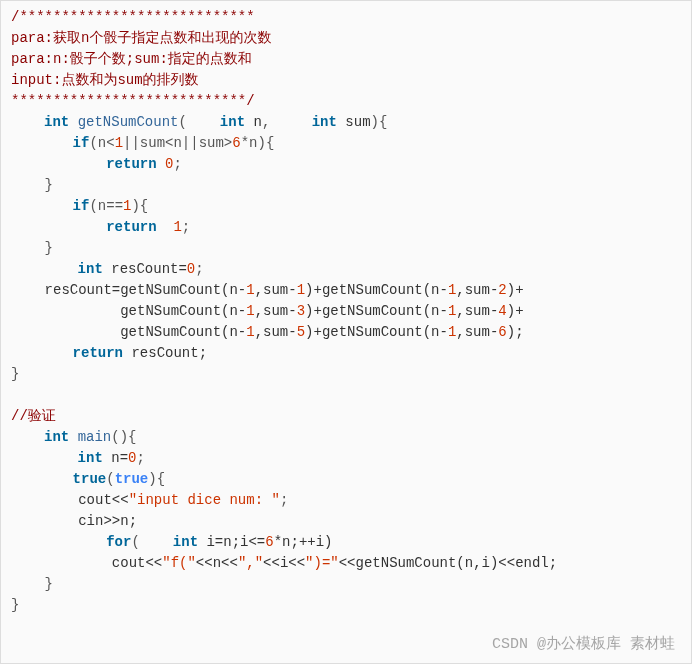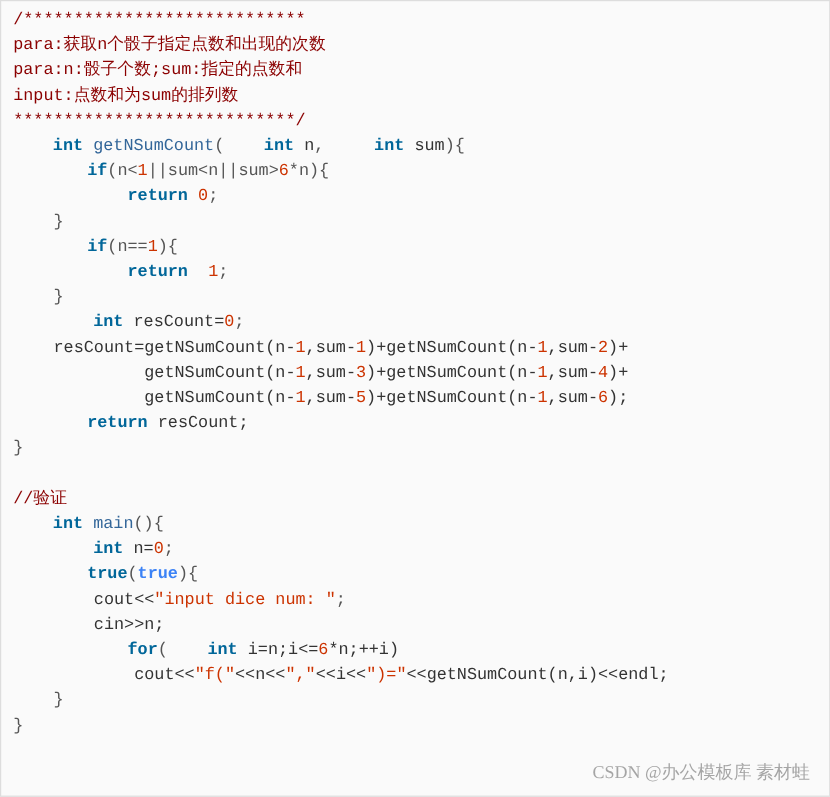--- a/index.html
+++ b/index.html
@@ -29,21 +29,21 @@
   .nu  { color: #cc3300; }   
   .op  { color: #555; }      
   .pl  { color: #333; }      
   .st  { color: #cc3300; }   
   .bo  { color: #3b82f6; font-weight: bold; }
   .watermark {
     position: absolute;
     right: 16px;
     bottom: 8px;
     color: rgba(120,120,120,0.65);
-    font-family: Liberation Serif, serif;
+    font-family: Liberation Mono, monospace;
     font-size: 15px;
     pointer-events: none;
     margin-top: 40px;
   }
 </style>
 </head>
 <body>
 
 <pre><span class="cm">/****************************</span>
 <span class="cm">para:获取n个骰子指定点数和出现的次数</span>

